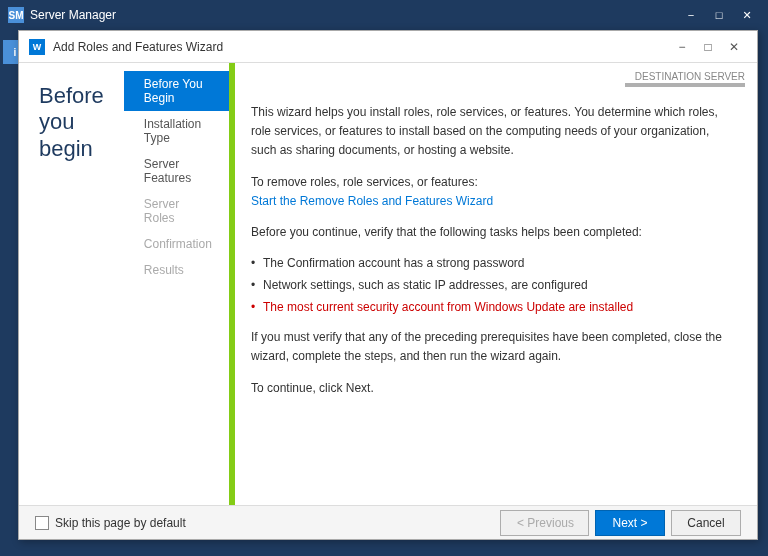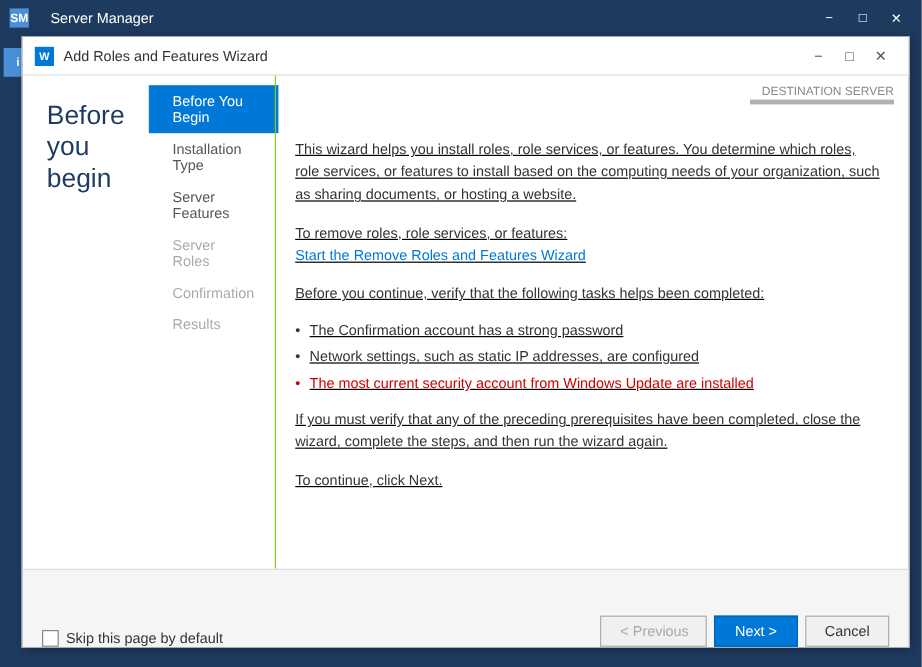--- a/index.html
+++ b/index.html
@@ -25,21 +25,21 @@
       height: 30px;
       display: flex;
       align-items: center;
       padding: 0 8px;
       color: white;
       font-size: 12px;
     }
     .server-manager-titlebar .title-icon {
       width: 16px;
       height: 16px;
-      margin-right: 18px;
+      margin-right: 6px;
       background: #4a90d9;
       display: inline-flex;
       align-items: center;
       justify-content: center;
       font-size: 10px;
       color: white;
       font-weight: bold;
     }
     .server-manager-titlebar .title-text {
       flex: 1;
@@ -189,24 +189,23 @@
     }
     .nav-item.disabled {
       color: #aaa;
       cursor: default;
     }
 
     
     .wizard-right {
       flex: 1;
       padding: 16px 24px 16px 16px;
-      border-left: 1px solid #84cc16;
+      border-left: 6px solid #84cc16;
       overflow-y: auto;
       position: relative;
-      text-decoration: underline;
     }
 
     .destination-server-label {
       position: absolute;
       top: 8px;
       right: 12px;
       font-size: 10px;
       color: #888;
       text-align: right;
     }
@@ -216,21 +215,21 @@
       right: 12px;
       width: 120px;
       height: 4px;
       background: #b0b0b0;
     }
 
     .content-text {
       font-size: 12px;
       color: #333;
       line-height: 1.6;
-      margin-top: 36px;
+      margin-top: 24px;
     }
     .content-text p {
       margin-bottom: 12px;
     }
     .content-text a {
       color: #0078d7;
       text-decoration: none;
     }
 
     .bullet-list {
@@ -254,23 +253,23 @@
     .bullet-list li.warning {
       color: #c00;
     }
     .bullet-list li.warning::before {
       color: #c00;
     }
 
     
     .wizard-footer {
       border-top: 1px solid #ddd;
-      height: 65px;
-      display: flex;
-      align-items: flex-end;
+      height: 34px;
+      display: flex;
+      align-items: center;
       padding: 0 16px;
       background: #f5f5f5;
       gap: 8px;
     }
 
     .checkbox-area {
       display: flex;
       align-items: center;
       gap: 6px;
       flex: 1;

